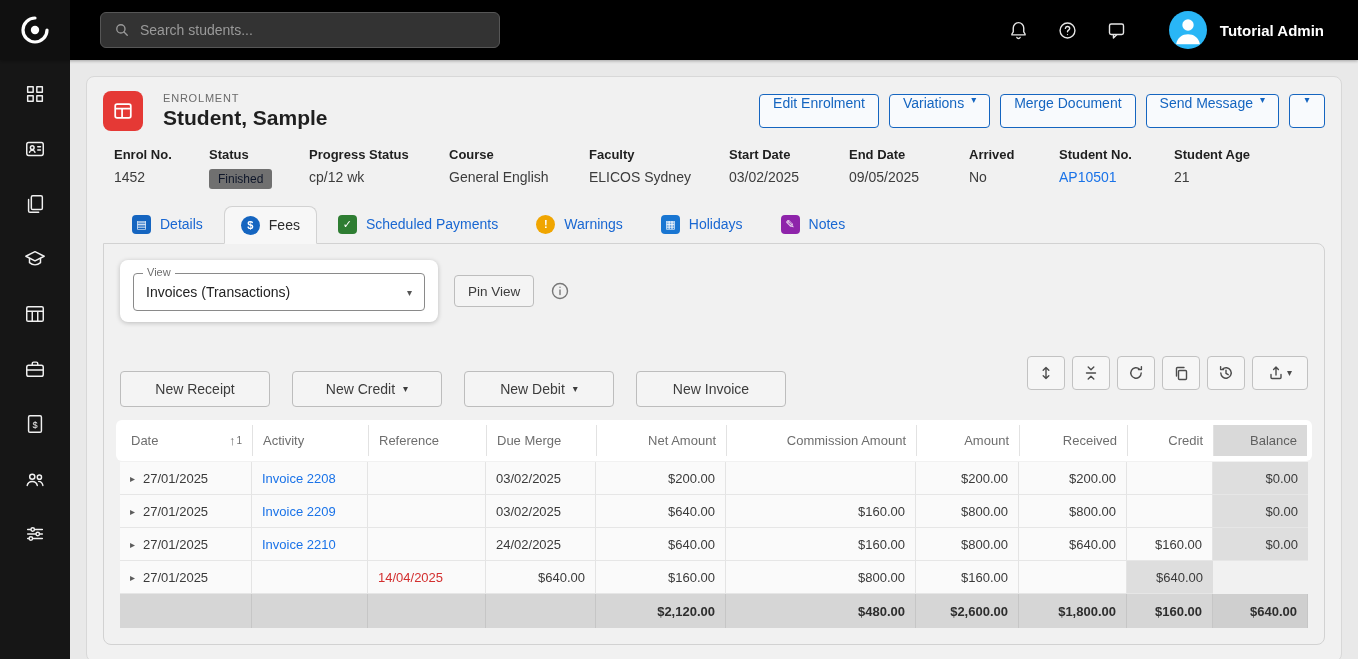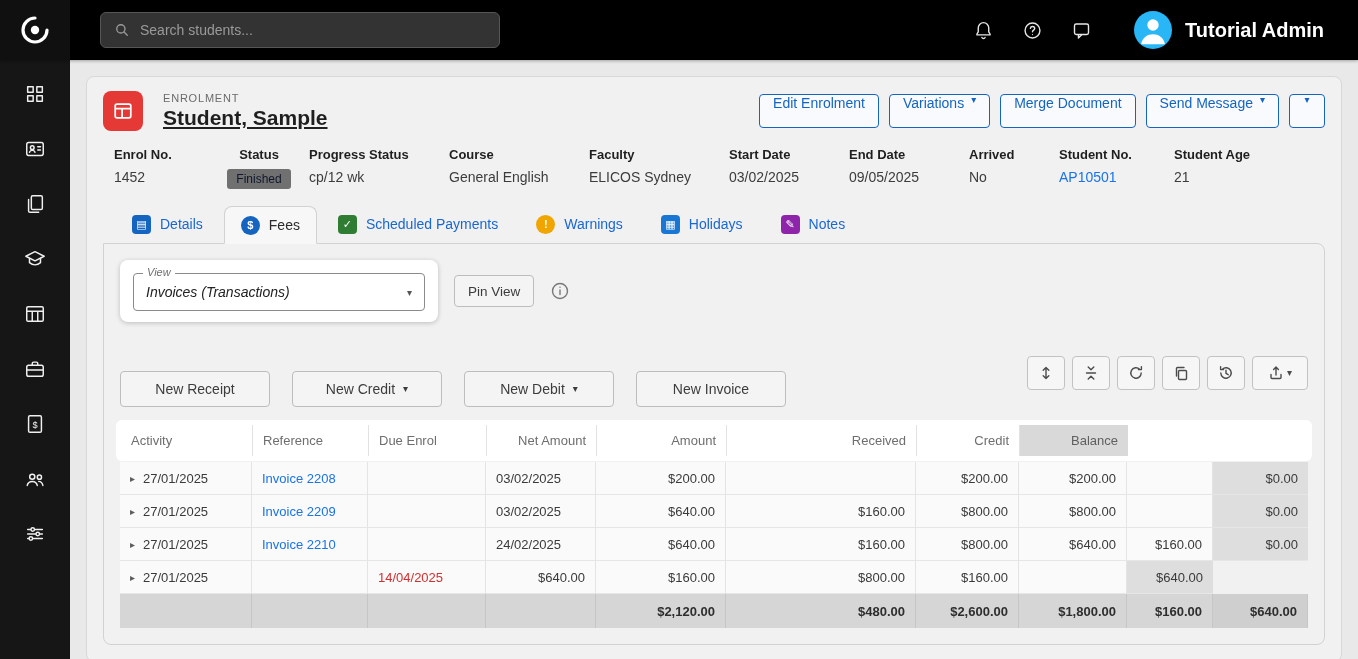--- a/index.html
+++ b/index.html
@@ -14,33 +14,33 @@
   .logo { width:70px; height:60px; background:#101010; display:flex; align-items:center; justify-content:center; cursor:pointer; }
   .search { margin-left:30px; width:400px; height:36px; background:#333333; border:1px solid #565656;
     border-radius:6px; display:flex; align-items:center; padding:0 12px; gap:9px; }
   .search input { flex:1; background:transparent; border:none; outline:none; color:#ddd; font-size:14px;
     font-family:inherit; }
   .search input::placeholder { color:#9a9a9a; }
   .topbar-right { margin-left:auto; display:flex; align-items:center; gap:28px; padding-right:34px; }
   .tb-ico { display:flex; align-items:center; cursor:pointer; }
   .user { display:flex; align-items:center; gap:13px; margin-left:14px; cursor:pointer; }
   .avatar { width:38px; height:38px; border-radius:50%; background:#29b6f6; display:flex; align-items:center; justify-content:center; overflow:hidden; }
-  .user-name { color:#fff; font-size:20px; font-weight:700; }
+  .user-name { color:#fff; font-size:15px; font-weight:700; }
   
   .sidebar { position:absolute; left:0; top:60px; bottom:0; width:70px; background:#161616;
     display:flex; flex-direction:column; align-items:center; padding-top:20px; gap:27px; z-index:9; }
   .side-item { width:44px; height:28px; display:flex; align-items:center; justify-content:center; cursor:pointer; }
   
   .main { position:absolute; left:70px; top:60px; right:0; bottom:0; overflow:hidden; }
   .card { margin:16px; background:#f1f1f1; border:1px solid #d8d8d8; border-radius:8px;
     padding:14px 16px 16px; min-height:540px; }
   .card-head { display:flex; align-items:center; gap:20px; }
   .enrol-icon { width:40px; height:40px; background:#e53935; border-radius:8px; display:flex; align-items:center; justify-content:center; flex:none; }
   .type-label { font-size:11px; color:#6b6b6b; letter-spacing:.8px; margin-bottom:2px; }
-  .page-title { font-size:21px; color:#1f1f1f; font-weight:700;text-decoration:underline; }
+  .page-title { font-size:21px; color:#1f1f1f; font-weight:700; }
   .actions { margin-left:auto; display:flex; align-items:center; gap:10px; }
   .btn-blue { height:34px; padding:0 13px; border:1px solid #1565c0; border-radius:4px; background:#f8fafd;
     color:#1565c0; font-size:14px; font-family:inherit; display:flex; gap:7px; cursor:pointer; }
   .btn-blue.mini { width:36px; justify-content:center; padding:0; }
   .caret { font-size:10px; line-height:1; }
   
   .info-row { display:flex; margin:16px 0 0 11px; }
   .info-field { flex:none; }
   .info-label { font-weight:700; font-size:13px; color:#1f1f1f; margin-bottom:7px; }
   .info-value { font-size:14px; color:#3c3c3c; }
@@ -55,21 +55,21 @@
     display:flex; align-items:center; justify-content:center; flex:none; }
   .ico-details { background:#1565c0; }
   .ico-fees { background:#1565c0; border-radius:50%; }
   .ico-scheduled { background:#2e7d32; }
   .ico-warnings { background:#f0a500; border-radius:50%; }
   .ico-holidays { background:#1976d2; }
   .ico-notes { background:#8e24aa; }
   
   .panel { border:1px solid #d2d2d2; border-radius:0 8px 8px 8px; background:#f1f1f1; padding:16px; position:relative; z-index:2; }
   .view-row { display:flex; align-items:center; gap:16px; }
-  .highlight-box { background:#fff; border-radius:8px; padding:13px 13px 11px; box-shadow:0 1px 5px rgba(0,0,0,.22);font-style:italic; }
+  .highlight-box { background:#fff; border-radius:8px; padding:13px 13px 11px; box-shadow:0 1px 5px rgba(0,0,0,.22); }
   .select { width:292px; height:38px; border:1px solid #8a8a8a; border-radius:4px; background:#fff;
     display:flex; align-items:center; padding:0 12px; position:relative; cursor:pointer; }
   .select-label { position:absolute; top:-8px; left:9px; background:#fff; padding:0 4px; font-size:11px; color:#6f6f6f; }
   .select-value { font-size:14px; color:#222; }
   .select-caret { margin-left:auto; color:#555; font-size:10px; }
   .btn-gray { height:32px; padding:0 13px; border:1px solid #bdbdbd; border-radius:4px; background:#f4f4f4;
     color:#3c3c3c; font-size:13.5px; font-family:inherit; display:flex; align-items:center; justify-content:center; gap:8px; cursor:pointer; }
   .btn-gray.wide { min-width:150px; height:36px; font-size:14px;margin-top:33px; }
   .info-ico { display:flex; cursor:pointer; }
   .btns-row { display:flex; align-items:center; gap:22px; margin-top:16px; }
@@ -244,21 +244,21 @@
           <span class="caret">▾</span>
         </button>
       </div>
     </div>
 
     <div class="info-row">
         <div class="info-field" style="width: 95px;">
           <div class="info-label">Enrol No.</div>
           <div class="info-value">1452</div>
         </div>
-        <div class="info-field" style="width: 100px; text-align: center;">
+        <div class="info-field" style="width: 100px;">
           <div class="info-label">Status</div>
           <div class="info-value"><span class="badge">Finished</span></div>
         </div>
         <div class="info-field" style="width: 140px;">
           <div class="info-label">Progress Status</div>
           <div class="info-value">cp/12 wk</div>
         </div>
         <div class="info-field" style="width: 140px;">
           <div class="info-label">Course</div>
           <div class="info-value">General English</div>
@@ -389,30 +389,38 @@
             </svg>
             <span class="caret">▾</span>
           </button>
         </div>
       </div>
 
       <div class="table">
         <div class="thead-wrap">
           <div class="trow">
               <div class="th">
+                <span>Date</span>
+                <span class="sort">↑</span>
+                <span class="sortn">1</span>
+              </div>
+              <div class="th">
                 <span>Activity</span>
               </div>
               <div class="th">
                 <span>Reference</span>
               </div>
               <div class="th">
-                <span>Due Enrol</span>
+                <span>Due Merge</span>
               </div>
               <div class="th num">
                 <span>Net Amount</span>
+              </div>
+              <div class="th num">
+                <span>Commission Amount</span>
               </div>
               <div class="th num">
                 <span>Amount</span>
               </div>
               <div class="th num">
                 <span>Received</span>
               </div>
               <div class="th num">
                 <span>Credit</span>
               </div>

